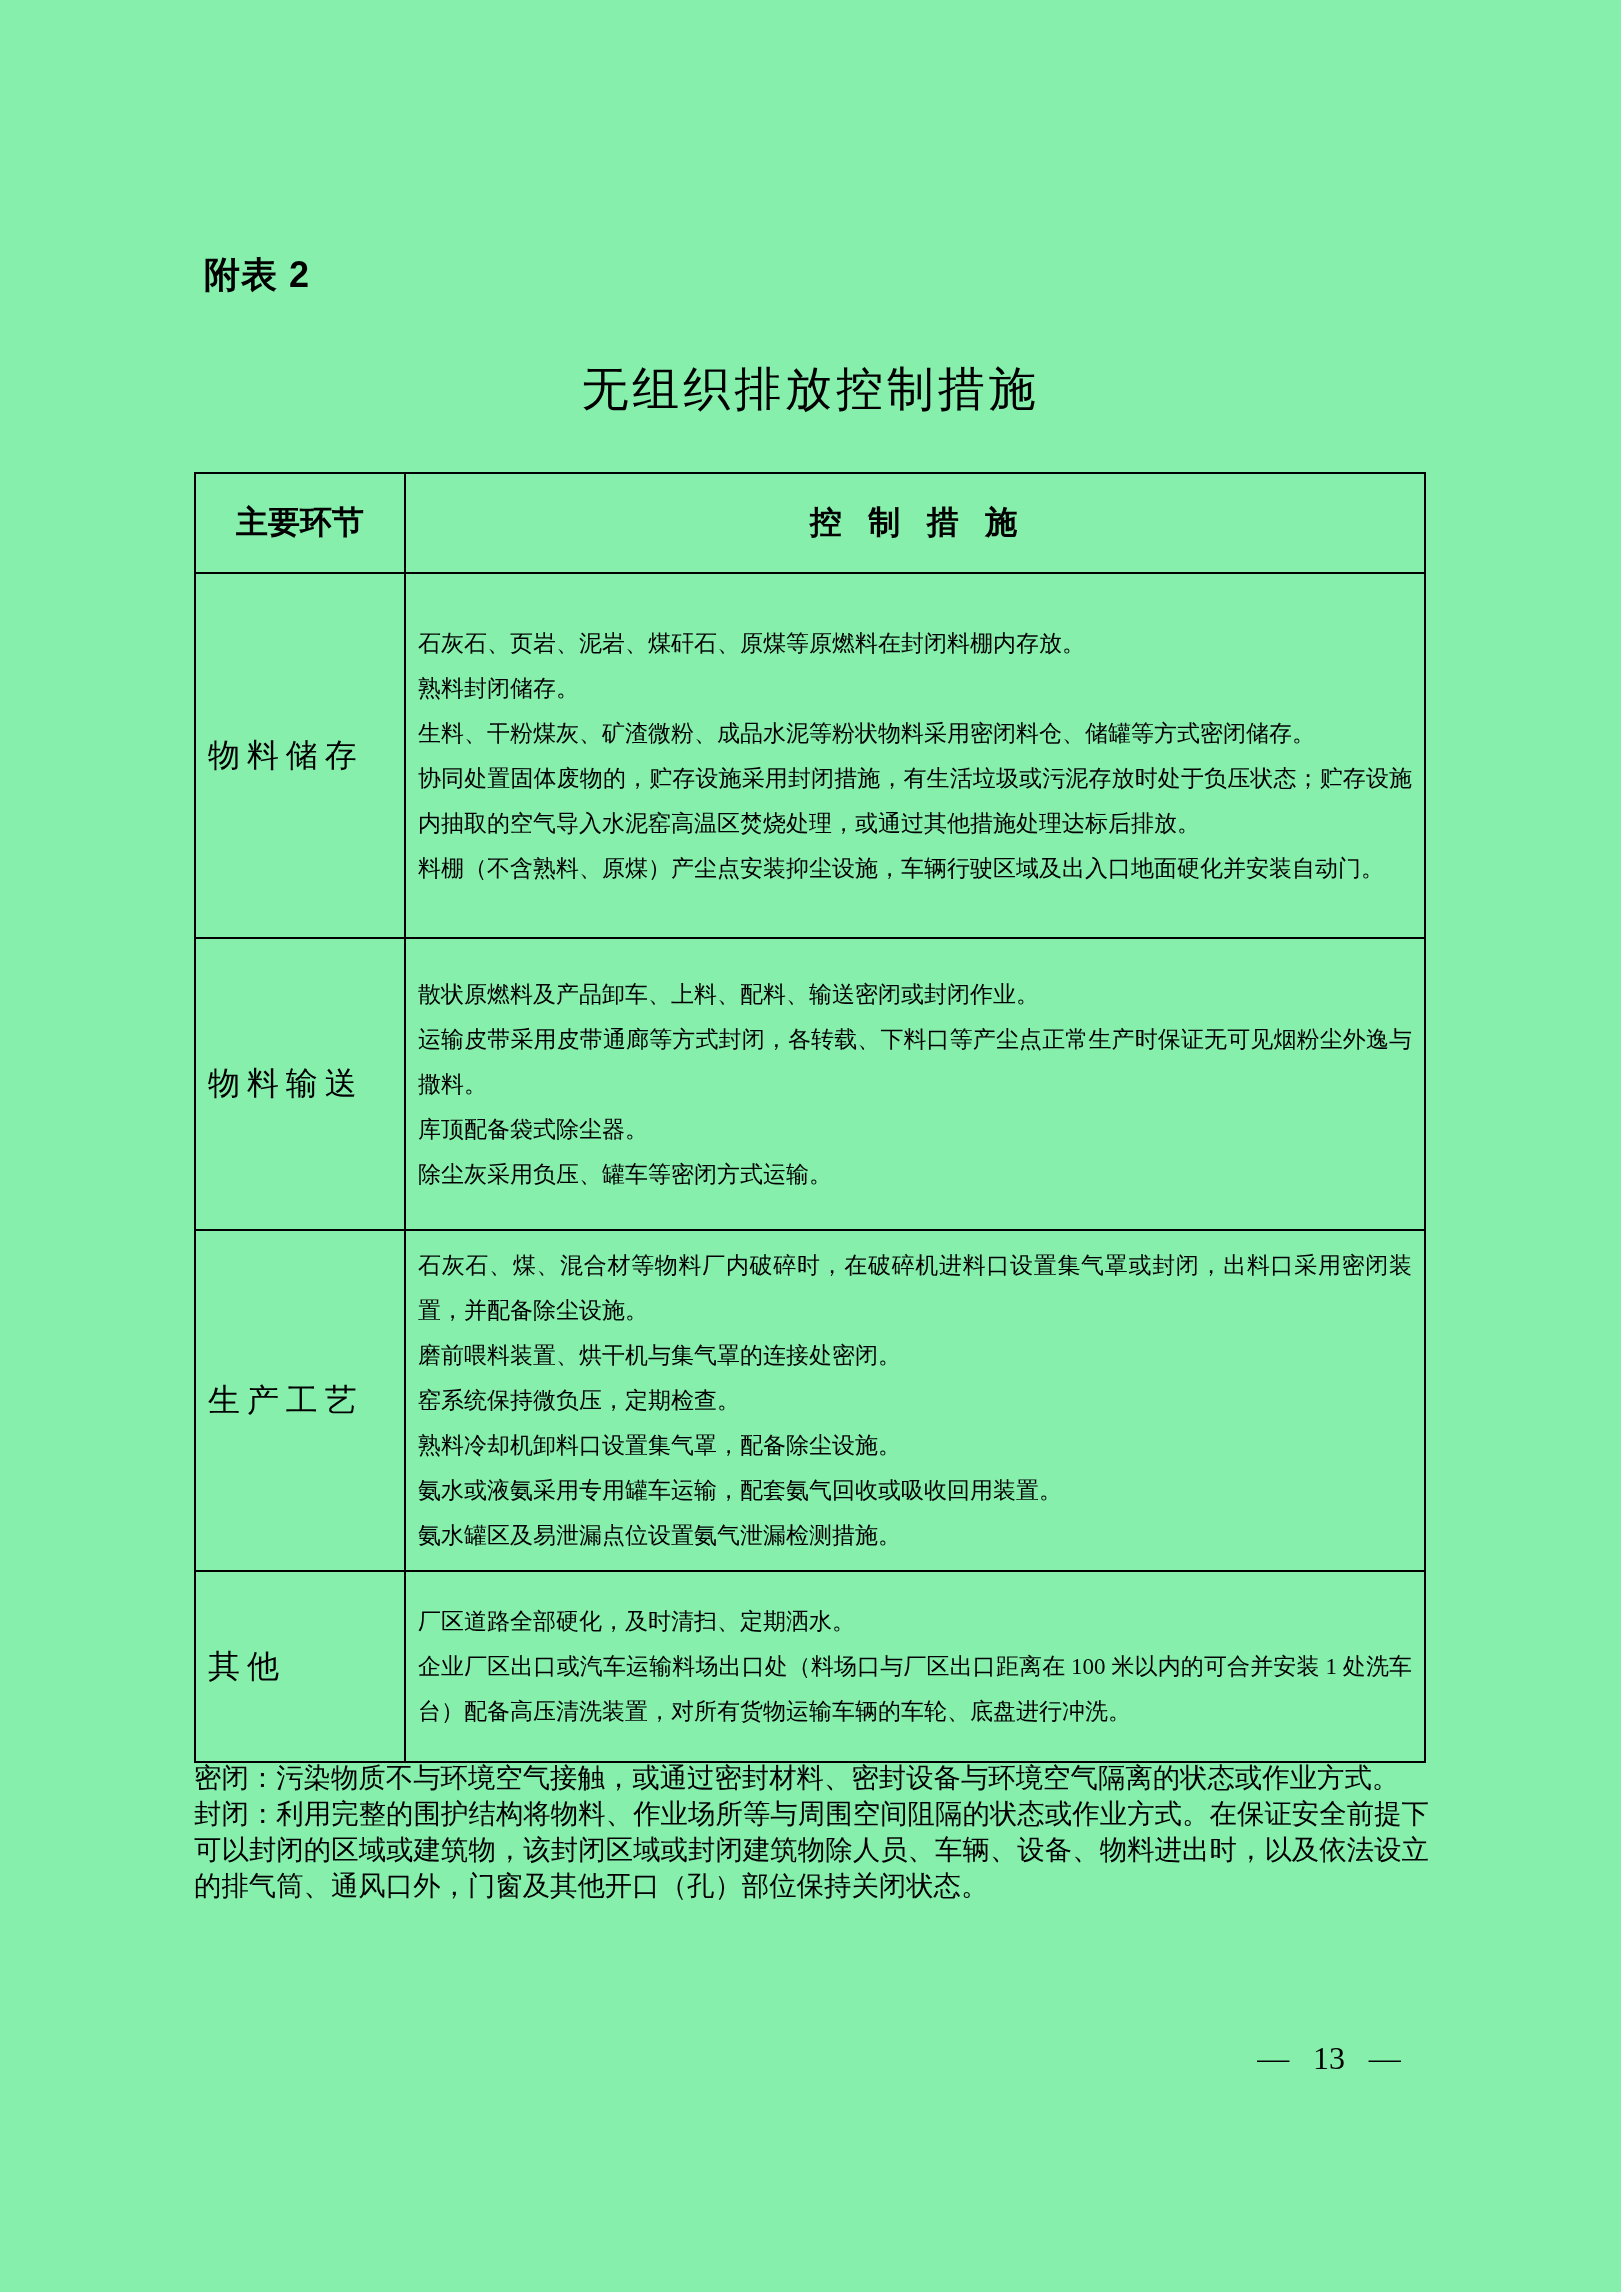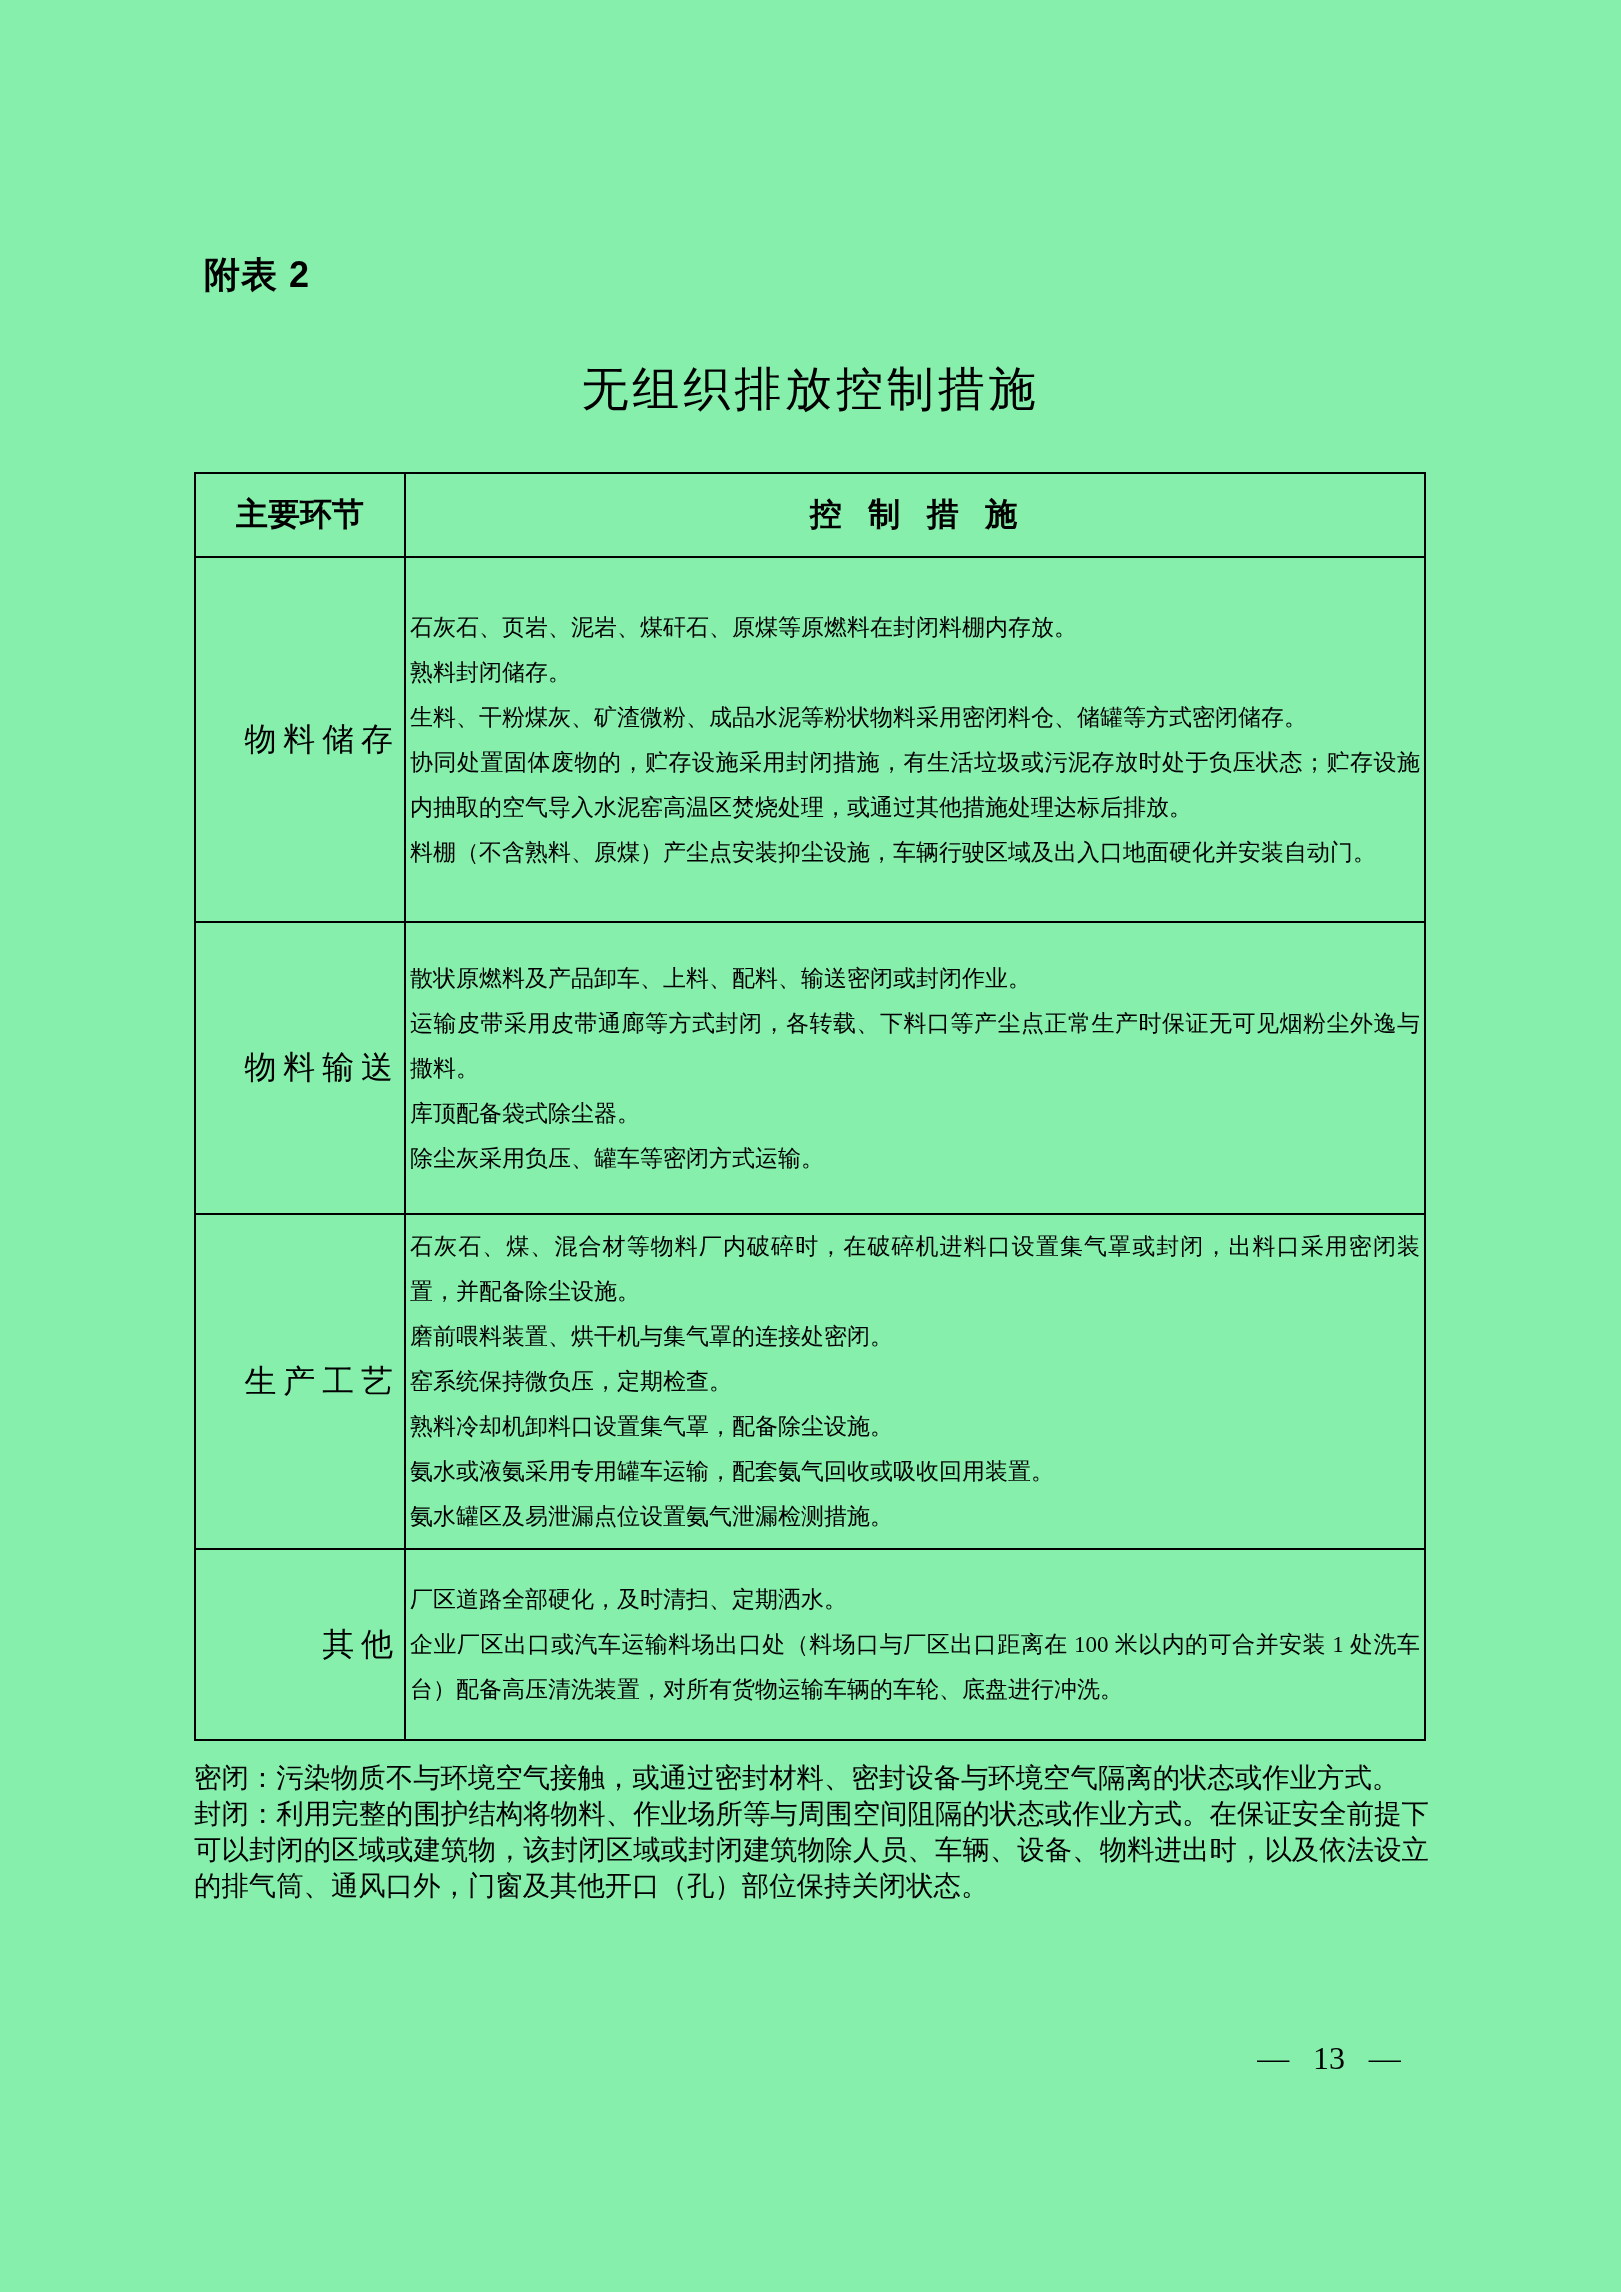--- a/index.html
+++ b/index.html
@@ -26,33 +26,33 @@
   }
   table.measures{
     position:absolute;left:194px;top:472px;
     width:1232px;
     border-collapse:collapse;
     table-layout:fixed;
   }
   table.measures col.c1{width:210px;}
   table.measures th,table.measures td{
     border:2px solid #000;
-    padding:4px;
+    padding:12px;
     vertical-align:middle;
   }
   table.measures{border:2.9px solid #000;}
   table.measures thead th{
     height:74px;
     font-family:"Liberation Sans","DejaVu Sans",sans-serif;
     font-weight:bold;font-size:32px;
     text-align:center;
   }
   table.measures thead th.col2{letter-spacing:2.9px;word-spacing:11.8px;}
   td.stage{
-    text-align:right;
+    text-align:left;
     font-size:32px;
     letter-spacing:6.9px;
     font-weight:normal;
   }
   td.measures-cell{
     padding:5.9px 14.7px 5.9px 15.7px;
   }
   td.measures-cell p{
     margin:0;
     font-size:23px;

